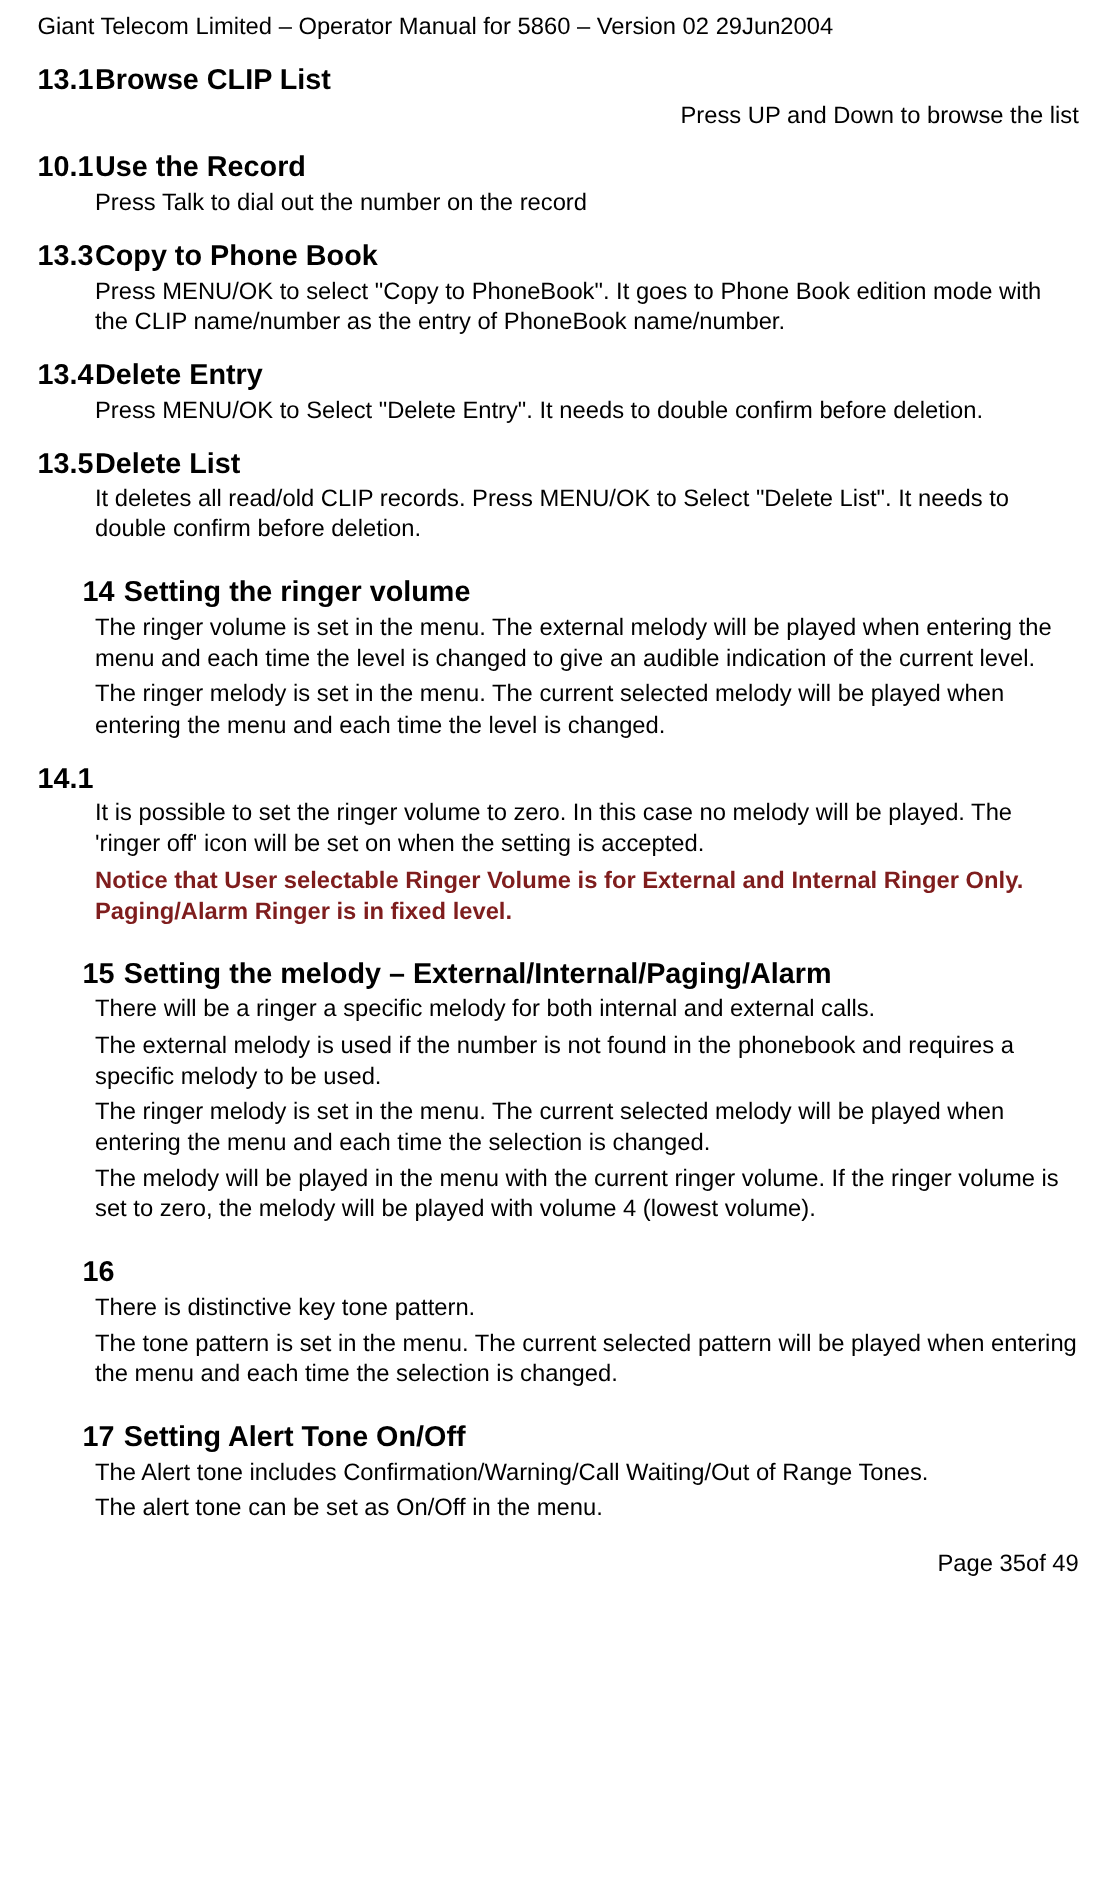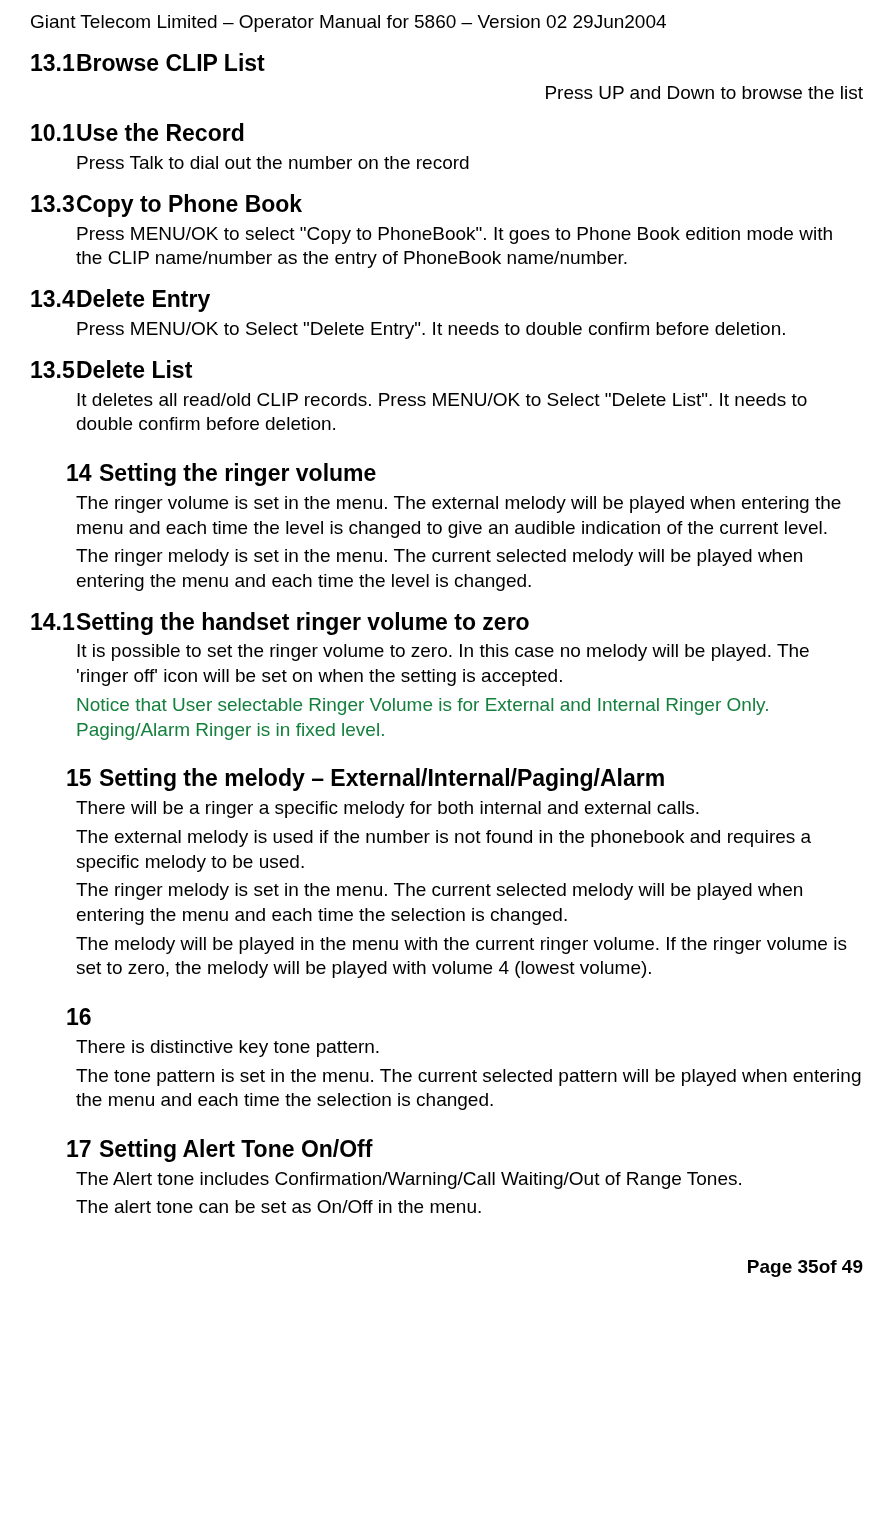--- a/index.html
+++ b/index.html
@@ -43,27 +43,27 @@
   .body-text {
     margin-left: 46px;
     margin-bottom: 4px;
   }
   .body-text-less {
     margin-left: 40px;
     margin-bottom: 4px;
     text-align: right;
   }
   .notice {
-    color: #15803d;
+    color: #7f1d1d;
+    font-weight: bold;
   }
   .footer {
     text-align: right;
-    margin-top: 35px;
+    margin-top: 20px;
     font-size: 19px;
-    font-weight: bold;
   }
 </style>
 </head>
 <body>
 
 <div class="header-line">Giant Telecom Limited – Operator Manual for 5860 – Version 02 29Jun2004</div>
 
 <div class="sub-heading">
   <span class="num">13.1</span>
   <span>Browse CLIP List</span>
@@ -96,21 +96,20 @@
 
 <div class="main-heading">
   <span class="num">14</span>
   <span>Setting the ringer volume</span>
 </div>
 <div class="body-text">The ringer volume is set in the menu. The external melody will be played when entering the menu and each time the level is changed to give an audible indication of the current level.</div>
 <div class="body-text">The ringer melody is set in the menu. The current selected melody will be played when entering the menu and each time the level is changed.</div>
 
 <div class="sub-heading">
   <span class="num">14.1</span>
-  <span>Setting the handset ringer volume to zero</span>
 </div>
 <div class="body-text">It is possible to set the ringer volume to zero. In this case no melody will be played. The 'ringer off' icon will be set on when the setting is accepted.</div>
 <div class="body-text notice">Notice that User selectable Ringer Volume is for External and Internal Ringer Only. Paging/Alarm Ringer is in fixed level.</div>
 
 <div class="main-heading">
   <span class="num">15</span>
   <span>Setting the melody – External/Internal/Paging/Alarm</span>
 </div>
 <div class="body-text">There will be a ringer a specific melody for both internal and external calls.</div>
 <div class="body-text">The external melody is used if the number is not found in the phonebook and requires a specific melody to be used.</div>

